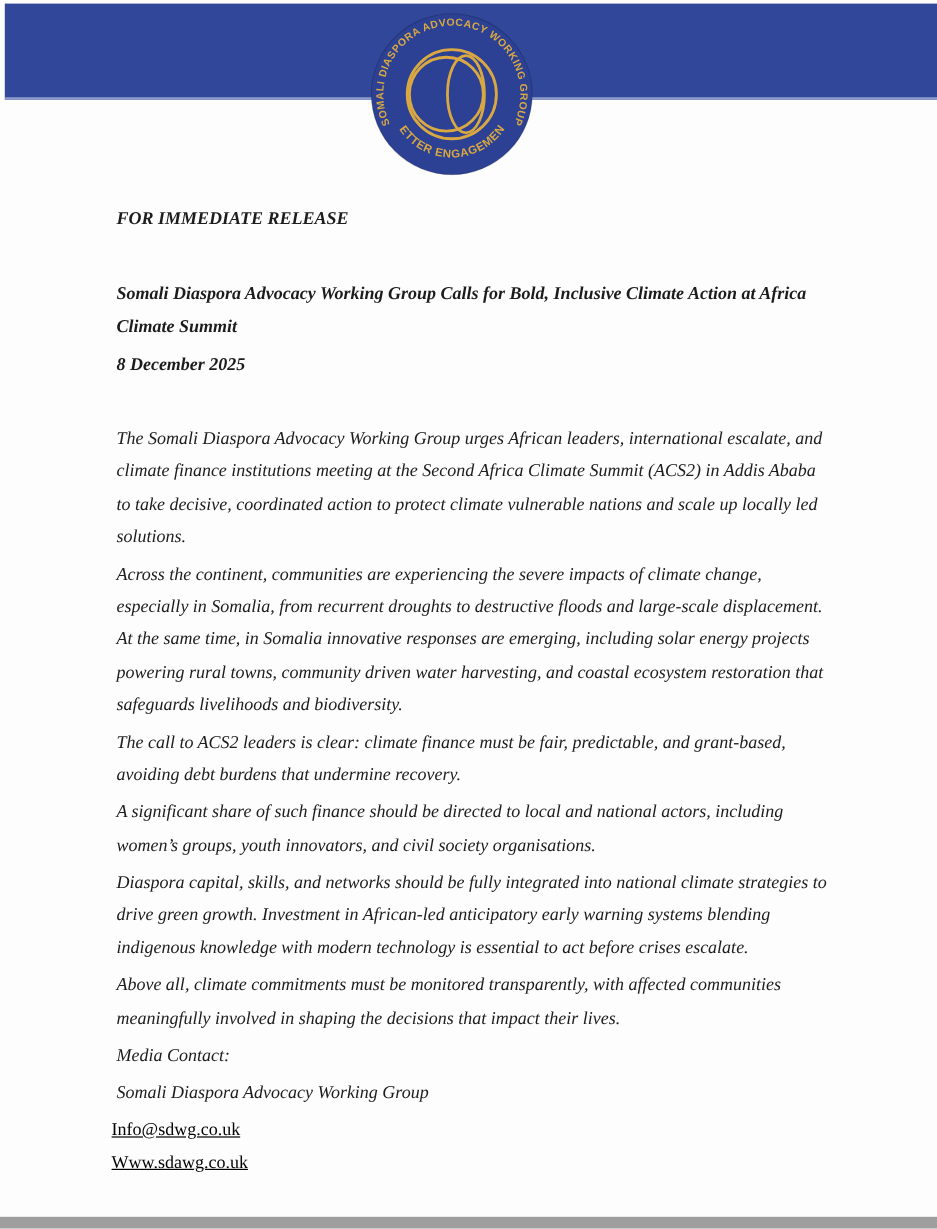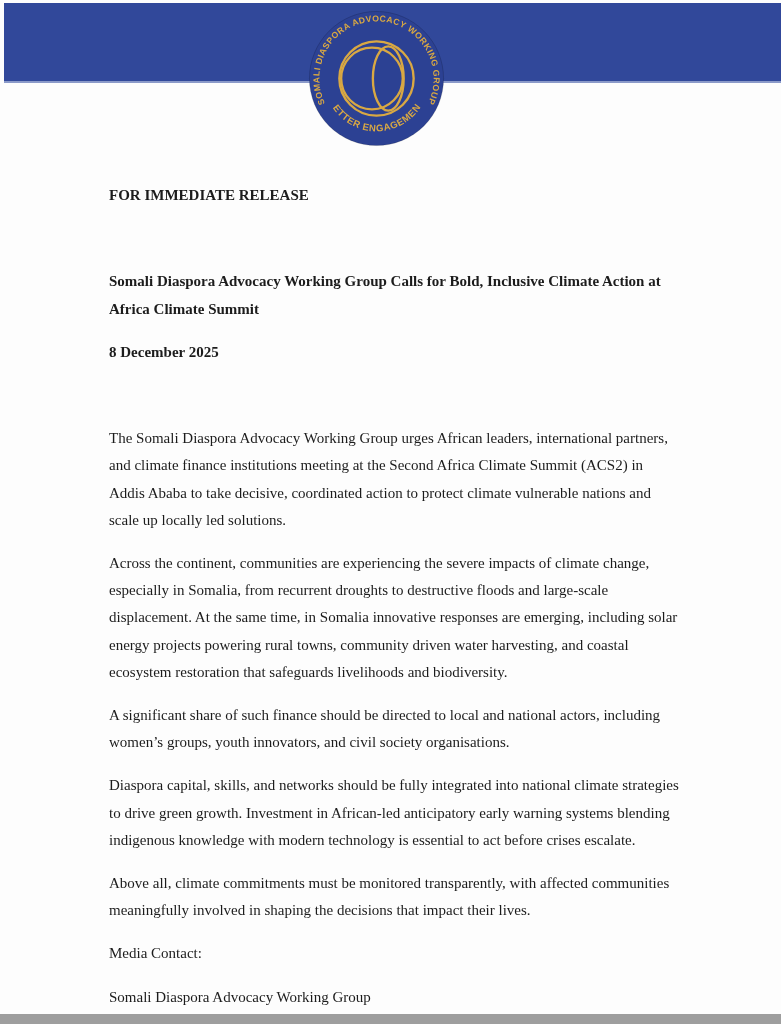--- a/index.html
+++ b/index.html
@@ -25,21 +25,21 @@
   }
   .content{
     position:absolute;
     left:93px;top:166px;
     width:604px;
     font-size:15px;
     line-height:27.2px;
   }
   .release,.title,.date{font-weight:bold;}
   .spacer{height:27.2px;}
-  .content p{margin:16px;}
+  .content p{margin:4px;font-style:italic;}
   .paragraphs{margin:0;}
   .doc-link{
     display:block;
     text-decoration:underline;
     color:#000000;
   }
   .bottom-bar{
     position:absolute;
     left:0;right:0;bottom:0;
     height:10px;
@@ -77,22 +77,23 @@
   </svg>
 
   <div class="content">
     <p class="release">FOR IMMEDIATE RELEASE</p>
     <div class="spacer"></div>
     <p class="title">Somali Diaspora Advocacy Working Group Calls for Bold, Inclusive Climate Action at Africa Climate Summit</p>
     <p class="date">8 December 2025</p>
     <div class="spacer"></div>
 
     <div class="paragraphs">
-        <p>The Somali Diaspora Advocacy Working Group urges African leaders, international partners, and climate finance institutions meeting at the Second Africa Climate Summit (ACS2) in Addis Ababa to take decisive, coordinated action to protect climate vulnerable nations and scale up locally led solutions.</p>
+        <p>The Somali Diaspora Advocacy Working Group urges African leaders, international escalate, and climate finance institutions meeting at the Second Africa Climate Summit (ACS2) in Addis Ababa to take decisive, coordinated action to protect climate vulnerable nations and scale up locally led solutions.</p>
         <p>Across the continent, communities are experiencing the severe impacts of climate change, especially in Somalia, from recurrent droughts to destructive floods and large-scale displacement. At the same time, in Somalia innovative responses are emerging, including solar energy projects powering rural towns, community driven water harvesting, and coastal ecosystem restoration that safeguards livelihoods and biodiversity.</p>
+        <p>The call to ACS2 leaders is clear: climate finance must be fair, predictable, and grant-based, avoiding debt burdens that undermine recovery.</p>
         <p>A significant share of such finance should be directed to local and national actors, including women’s groups, youth innovators, and civil society organisations.</p>
         <p>Diaspora capital, skills, and networks should be fully integrated into national climate strategies to drive green growth. Investment in African-led anticipatory early warning systems blending indigenous knowledge with modern technology is essential to act before crises escalate.</p>
         <p>Above all, climate commitments must be monitored transparently, with affected communities meaningfully involved in shaping the decisions that impact their lives.</p>
       </div>
 
     <p>Media Contact:</p>
     <p>Somali Diaspora Advocacy Working Group</p>
     <a class="doc-link" href="#">Info@sdwg.co.uk</a>
     <a class="doc-link" href="#">Www.sdawg.co.uk</a>
   </div>

